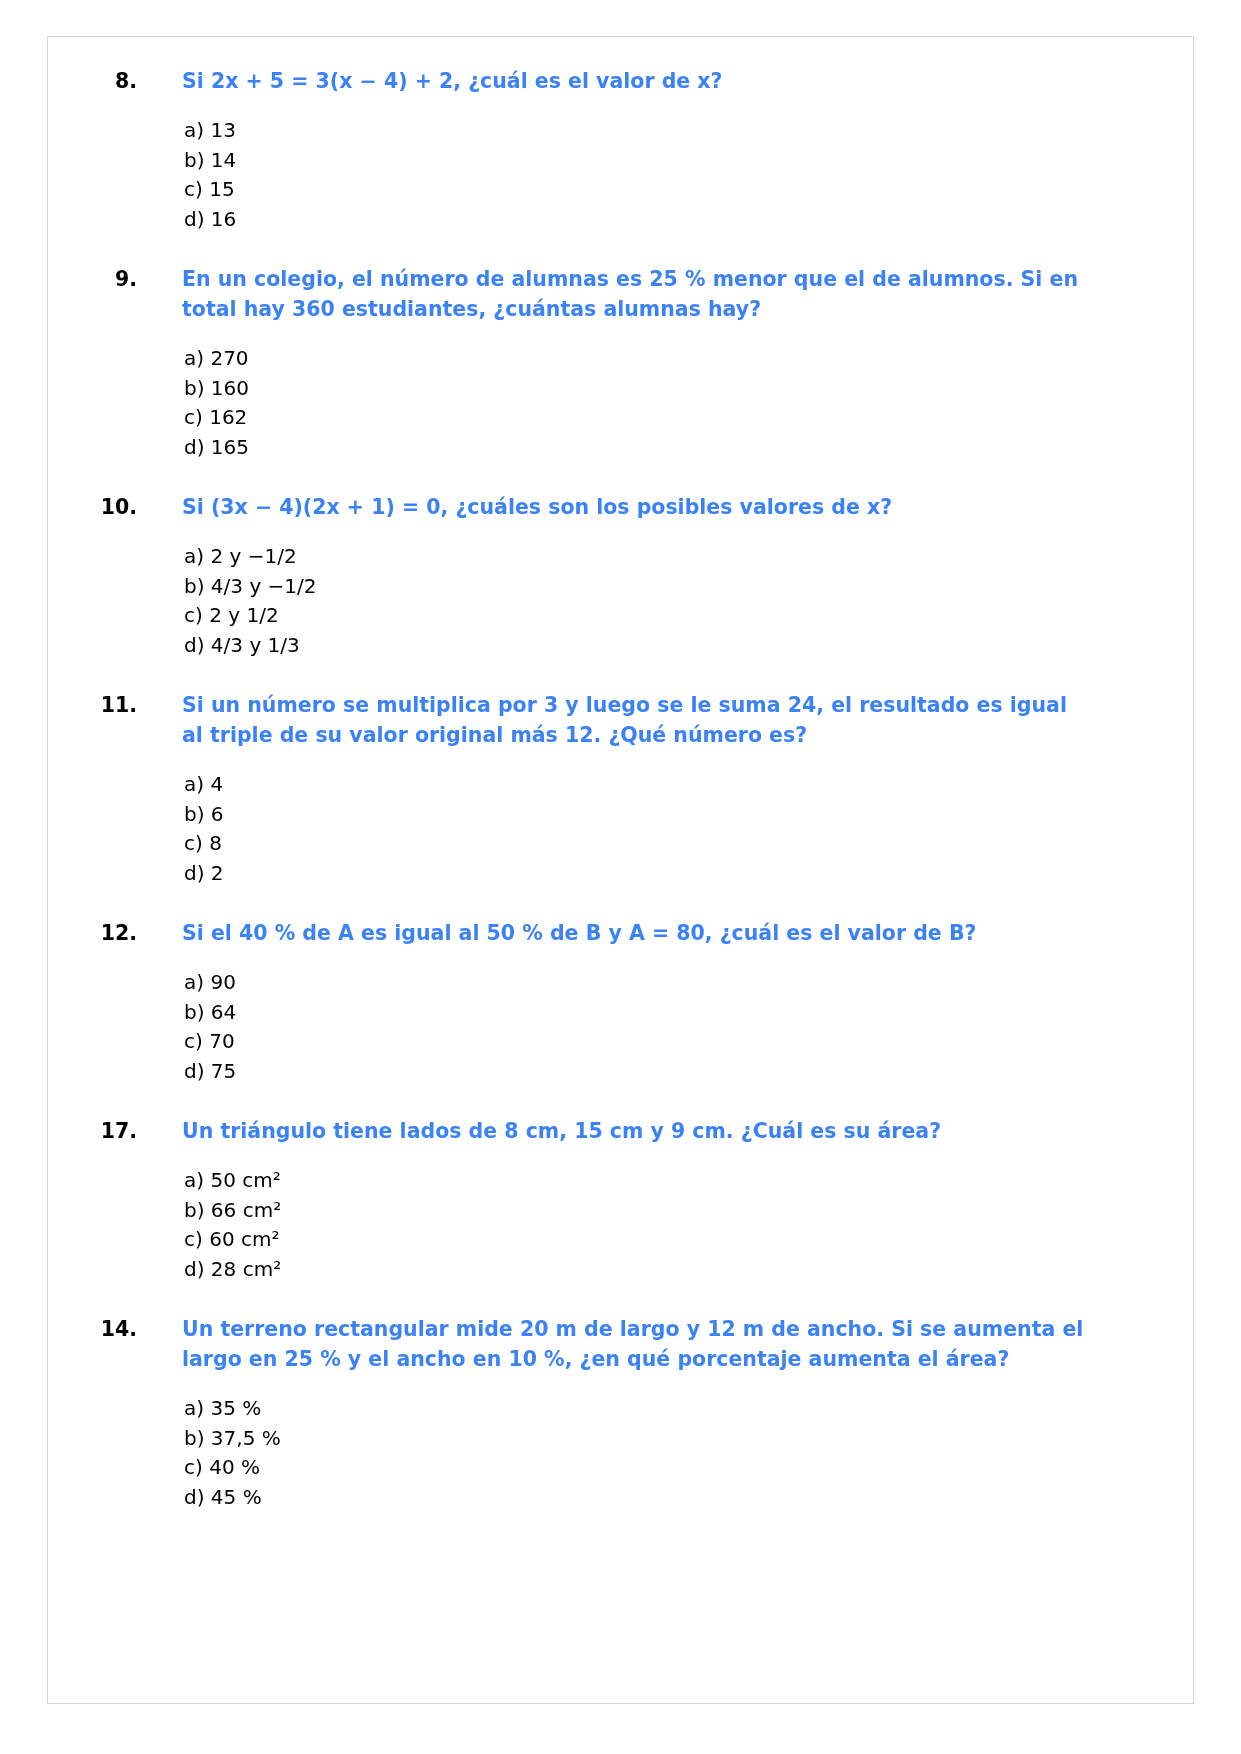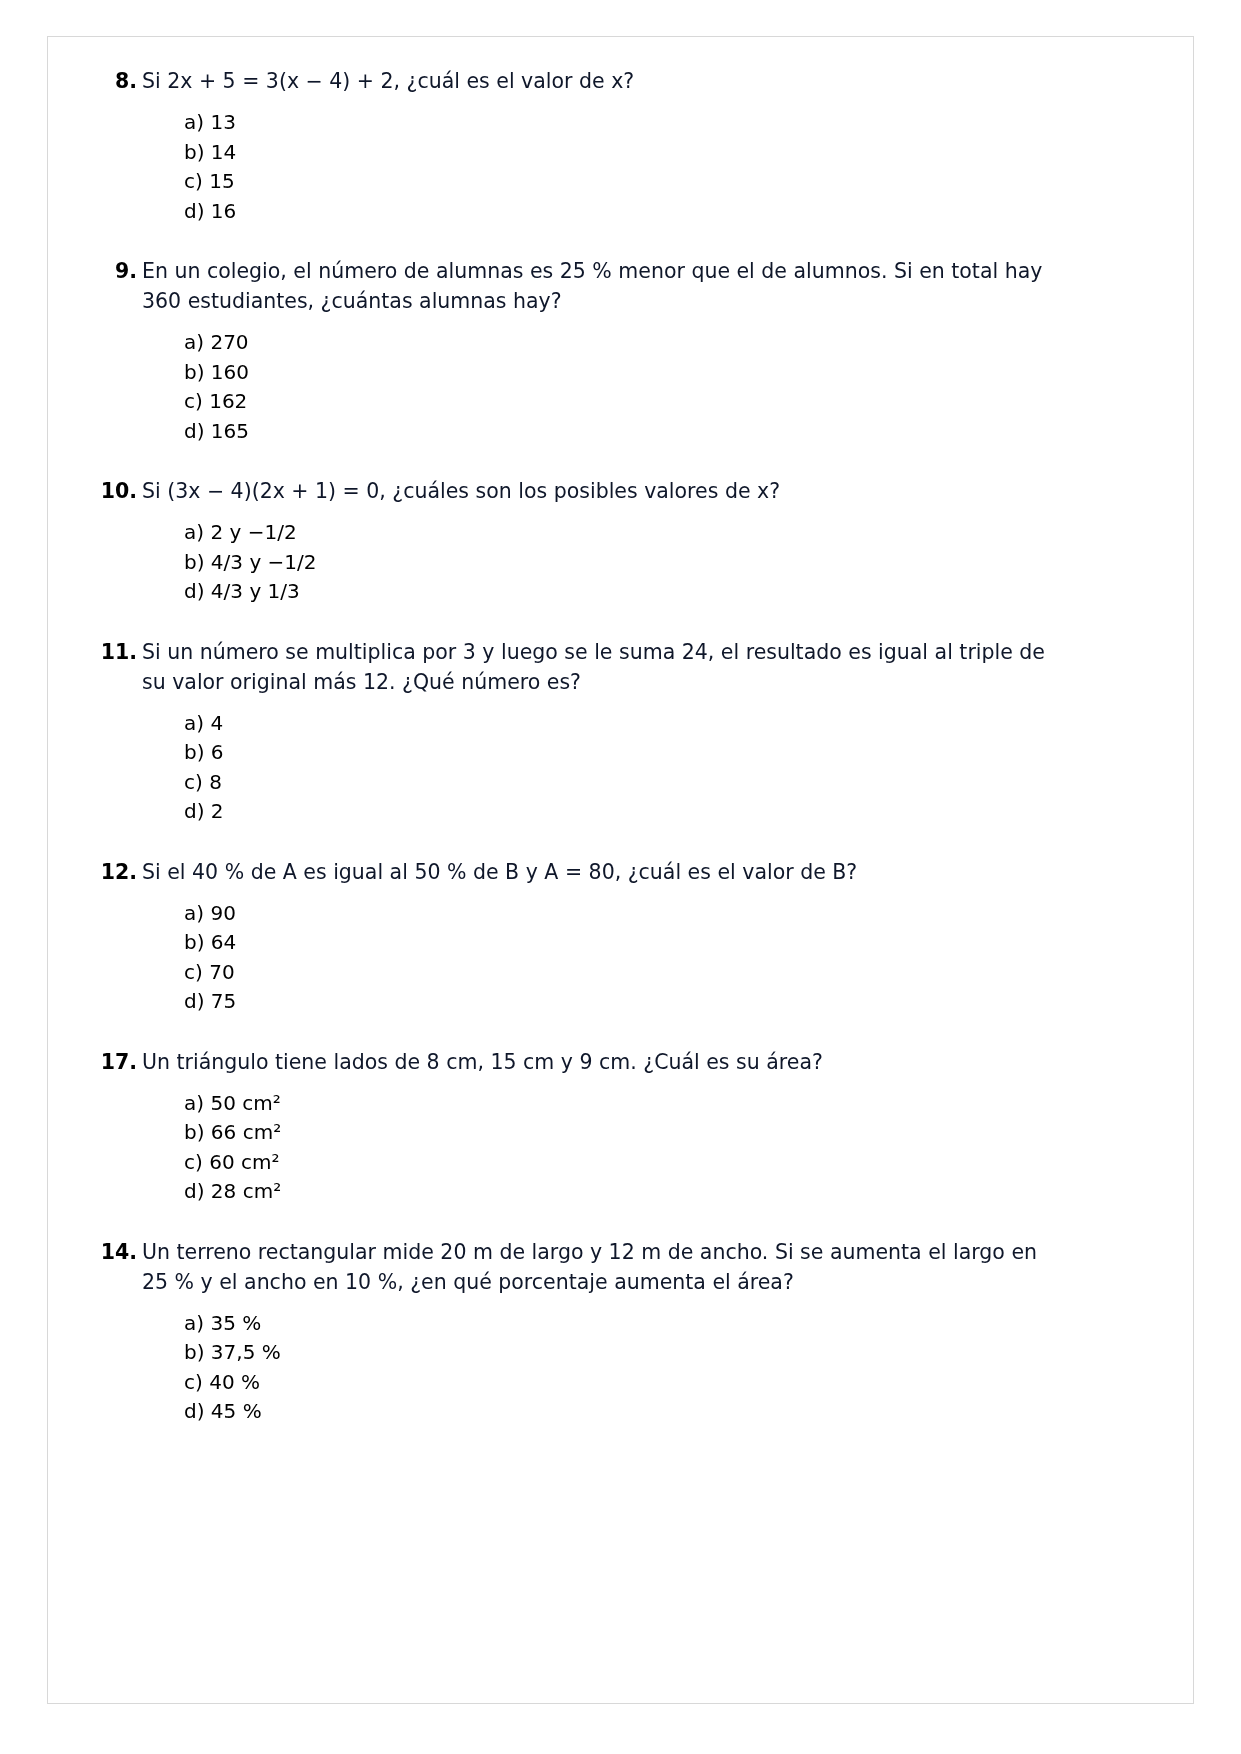--- a/index.html
+++ b/index.html
@@ -48,28 +48,29 @@
     text-align: right;
     padding-right: 5px;
     font-weight: bold;
     font-size: 20.5px;
     line-height: 30px;
     color: #000000;
     box-sizing: border-box;
   }
   .q-text {
     flex: 1 1 auto;
-    font-weight: normal;
+    font-weight: bold;
     font-size: 20.5px;
     line-height: 30px;
-    color: #0f172a;
+    color: #3b82f6;
     max-width: 905px;
+    margin-left: 40px;
   }
   .options {
-    margin-top: 12px;
+    margin-top: 20px;
     padding-left: 88px;
   }
   .option {
     font-size: 20px;
     line-height: 29.5px;
     color: #000000;
     font-weight: normal;
   }
 </style>
 </head>
@@ -106,20 +107,21 @@
       </div>
 
       <div class="q-block">
         <div class="question">
           <div class="q-num">10.</div>
           <div class="q-text">Si (3x − 4)(2x + 1) = 0, ¿cuáles son los posibles valores de x?</div>
         </div>
         <div class="options">
           <div class="option">a) 2 y −1/2</div>
           <div class="option">b) 4/3 y −1/2</div>
+          <div class="option">c) 2 y 1/2</div>
           <div class="option">d) 4/3 y 1/3</div>
         </div>
       </div>
 
       <div class="q-block">
         <div class="question">
           <div class="q-num">11.</div>
           <div class="q-text">Si un número se multiplica por 3 y luego se le suma 24, el resultado es igual al triple de su valor original más 12. ¿Qué número es?</div>
         </div>
         <div class="options">

